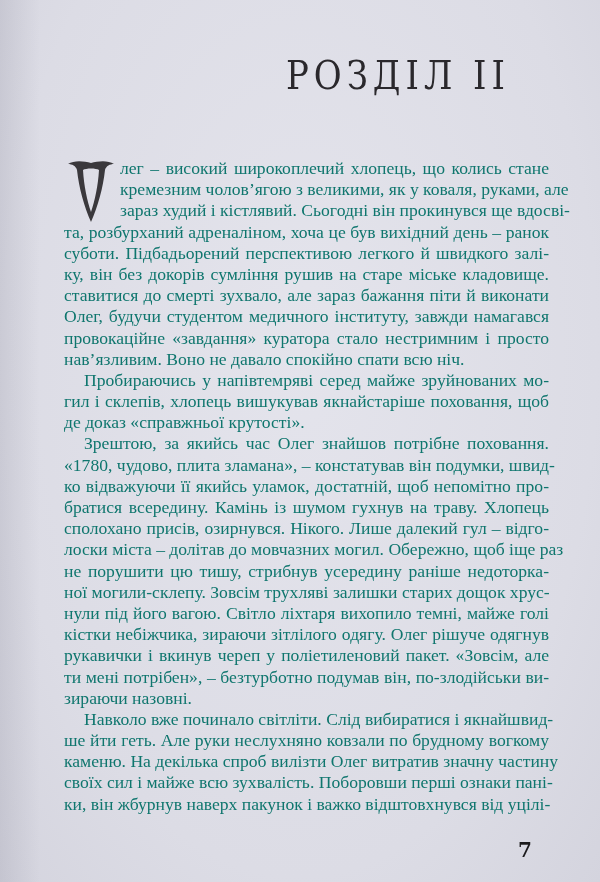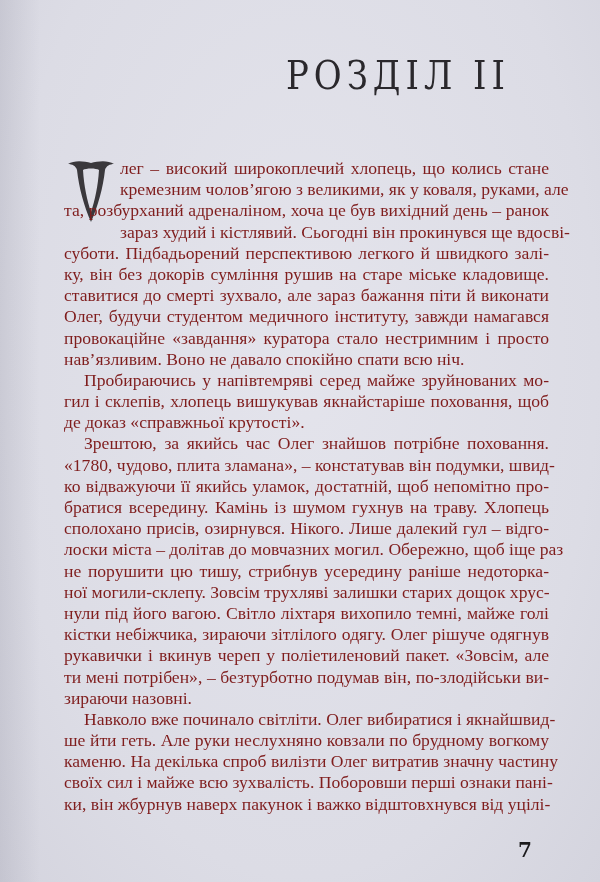--- a/index.html
+++ b/index.html
@@ -37,21 +37,21 @@
     }
     .body-text {
       position: absolute;
       left: 64px;
       top: 158px;
       width: 485px;
       font-family: "Liberation Serif", "DejaVu Serif", serif;
       font-size: 17.6px;
       line-height: 21.2px;
       text-align: justify;
-      color: #7f1d1d;
+      color: #0f766e;
     }
     .line {
       display: block;
       height: 21.2px;
       white-space: nowrap;
       text-align: justify;
       text-align-last: justify;
     }
     .line.last {
       text-align-last: left;
@@ -87,22 +87,22 @@
   <div class="chapter-title">РОЗДІЛ II</div>
 
   <svg class="drop-cap" viewBox="0 0 50 66">
     <path d="M2 6 C 8 2, 18 3, 25 5 C 32 3, 42 2, 48 6 C 44 6, 40 8, 39 12 C 37 30, 32 48, 25 64 C 18 48, 13 30, 11 12 C 10 8, 6 6, 2 6 Z M 17 12 C 18 28, 21 42, 25 54 C 29 42, 32 28, 33 12 C 30 10, 20 10, 17 12 Z" fill="#3a383c" fill-rule="evenodd"></path>
   </svg>
 
   <div class="body-text">
 
     <span class="line drop">лег – високий широкоплечий хлопець, що колись стане</span>
     <span class="line drop">кремезним чолов’ягою з великими, як у коваля, руками, але</span>
+    <span class="line drop">зараз худий і кістлявий. Сьогодні він прокинувся ще вдосві-</span>
     <span class="line">та, розбурханий адреналіном, хоча це був вихідний день – ранок</span>
-    <span class="line drop">зараз худий і кістлявий. Сьогодні він прокинувся ще вдосві-</span>
     <span class="line">суботи. Підбадьорений перспективою легкого й швидкого залі-</span>
     <span class="line">ку, він без докорів сумління рушив на старе міське кладовище.</span>
     <span class="line">ставитися до смерті зухвало, але зараз бажання піти й виконати</span>
     <span class="line">Олег, будучи студентом медичного інституту, завжди намагався</span>
     <span class="line">провокаційне «завдання» куратора стало нестримним і просто</span>
     <span class="line last">нав’язливим. Воно не давало спокійно спати всю ніч.</span>
 
     <span class="line indent">Пробираючись у напівтемряві серед майже зруйнованих мо-</span>
     <span class="line">гил і склепів, хлопець вишукував якнайстаріше поховання, щоб</span>
     <span class="line last">де доказ «справжньої крутості».</span>
@@ -114,21 +114,21 @@
     <span class="line">сполохано присів, озирнувся. Нікого. Лише далекий гул – відго-</span>
     <span class="line">лоски міста – долітав до мовчазних могил. Обережно, щоб іще раз</span>
     <span class="line">не порушити цю тишу, стрибнув усередину раніше недоторка-</span>
     <span class="line">ної могили-склепу. Зовсім трухляві залишки старих дощок хрус-</span>
     <span class="line">нули під його вагою. Світло ліхтаря вихопило темні, майже голі</span>
     <span class="line">кістки небіжчика, зираючи зітлілого одягу. Олег рішуче одягнув</span>
     <span class="line">рукавички і вкинув череп у поліетиленовий пакет. «Зовсім, але</span>
     <span class="line">ти мені потрібен», – безтурботно подумав він, по-злодійськи ви-</span>
     <span class="line last">зираючи назовні.</span>
 
-    <span class="line indent">Навколо вже починало світліти. Олег вибиратися і якнайшвид-</span>
+    <span class="line indent">Навколо вже починало світліти. Слід вибиратися і якнайшвид-</span>
     <span class="line">ше йти геть. Але руки неслухняно ковзали по брудному вогкому</span>
     <span class="line">каменю. На декілька спроб вилізти Олег витратив значну частину</span>
     <span class="line">своїх сил і майже всю зухвалість. Поборовши перші ознаки пані-</span>
     <span class="line">ки, він жбурнув наверх пакунок і важко відштовхнувся від уцілі-</span>
   </div>
 
   <div class="page-number">7</div>
 </div>
 
 </body></html>

